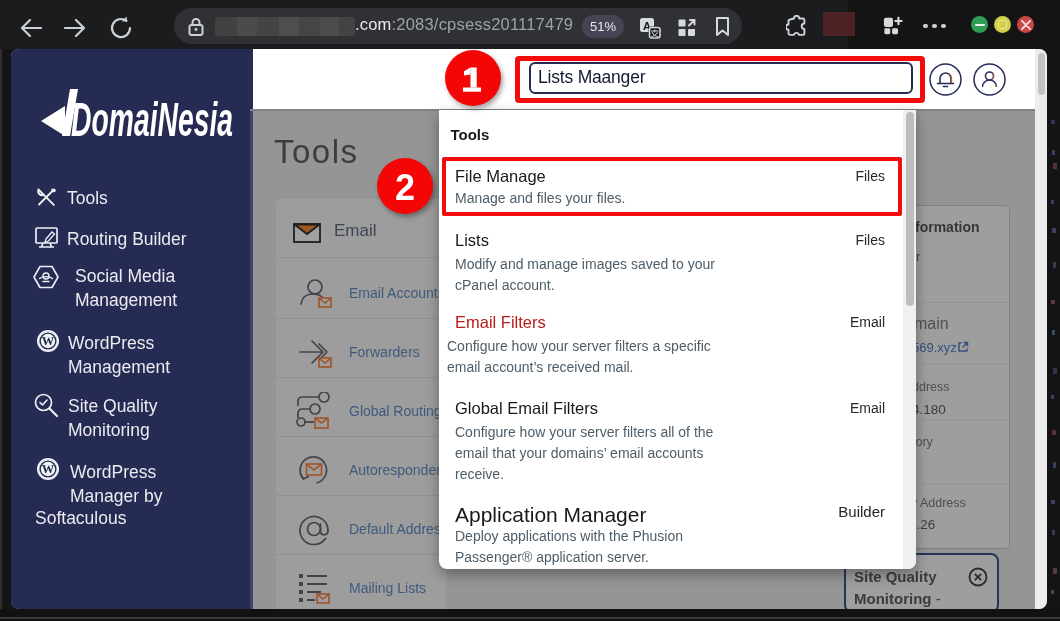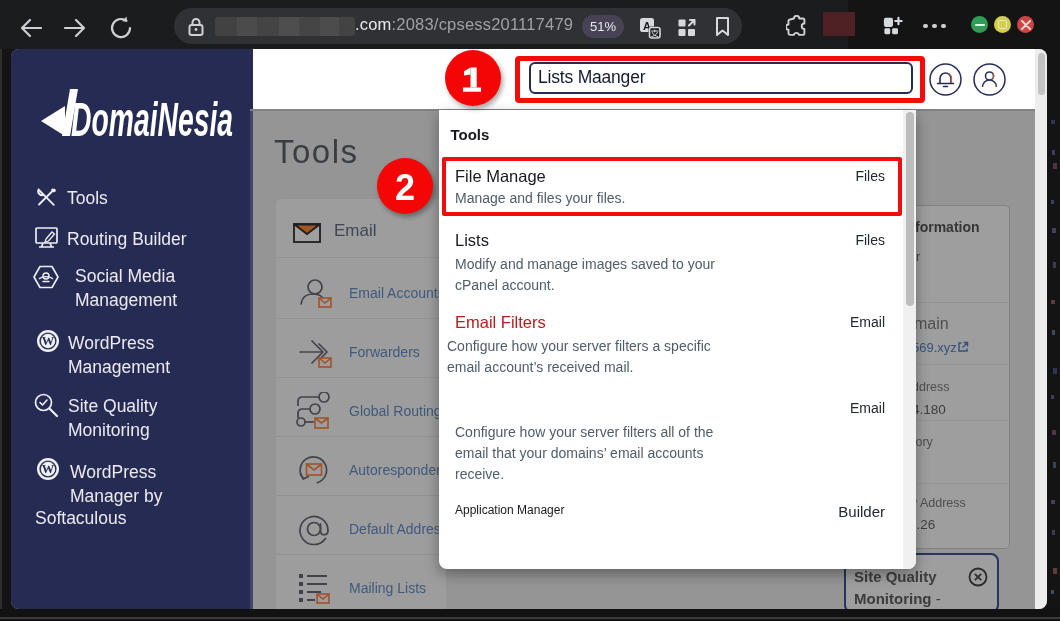--- a/index.html
+++ b/index.html
@@ -255,24 +255,26 @@
     <div class="abs" style="left:11.5px;top:16px;font-size:15px;font-weight:bold;color:#16181c;">Tools</div>
     <div class="abs" style="left:16px;top:57px;font-size:16.5px;color:#17191d;">File Manage</div>
     <div class="abs" style="right:31px;top:58px;font-size:14px;color:#23282c;">Files</div>
     <div class="abs" style="left:16px;top:80px;font-size:14px;color:#4e5d68;">Manage and files your files.</div>
     <div class="abs" style="left:16px;top:121px;font-size:16.5px;color:#17191d;">Lists</div>
     <div class="abs" style="right:31px;top:122px;font-size:14px;color:#23282c;">Files</div>
     <div class="abs" style="left:16px;top:144px;font-size:14px;color:#4e5d68;line-height:20.5px;">Modify and manage images saved to your<br>cPanel account.</div>
     <div class="abs" style="left:16px;top:203px;font-size:16.5px;color:#b91c1c;text-align:center;">Email Filters</div>
     <div class="abs" style="right:31px;top:204px;font-size:14px;color:#23282c;">Email</div>
     <div class="abs" style="left:8px;top:226px;font-size:14px;color:#4e5d68;line-height:21px;">Configure how your server filters a specific<br>email account’s received mail.</div>
+    <div class="abs" style="left:16px;top:289px;font-size:16.5px;color:#17191d;">Global Email Filters</div>
     <div class="abs" style="right:31px;top:290px;font-size:14px;color:#23282c;">Email</div>
     <div class="abs" style="left:16px;top:312px;font-size:14px;color:#4e5d68;line-height:21px;">Configure how your server filters all of the<br>email that your domains’ email accounts<br>receive.</div>
-    <div class="abs" style="left:16px;top:393px;font-size:12px;color:#17191d;">Application Manager</div>
+    <div class="abs" style="left:16px;top:393px;font-size:21px;color:#17191d;">Application Manager</div>
     <div class="abs" style="right:31px;top:393px;font-size:15px;color:#23282c;">Builder</div>
+    <div class="abs" style="left:16px;top:416px;font-size:14px;color:#4e5d68;line-height:21px;">Deploy applications with the Phusion<br>Passenger® application server.</div>
 
     <div class="abs" style="left:464px;top:0;width:13px;height:459px;background:#f0f0f0;border-radius:0 0 8px 0;"></div>
     <div class="abs" style="left:466.5px;top:2px;width:8px;height:194px;border-radius:4px;background:#bdbdbd;"></div>
   </div>
 
   <div class="abs" style="left:504px;top:7px;width:410px;height:47px;border:5px solid #f20c0c;border-radius:4px;"></div>
   <div class="abs" style="left:518px;top:13px;width:384px;height:32px;border:2px solid #252c4e;border-radius:6px;background:#fff;"></div>
   <div class="abs" style="left:527px;top:18px;font-size:17.5px;letter-spacing:-0.2px;color:#141c33;">Lists Maanger</div>
 
   <svg class="abs" style="left:918px;top:14px;" width="33" height="33" viewBox="0 0 33 33">

